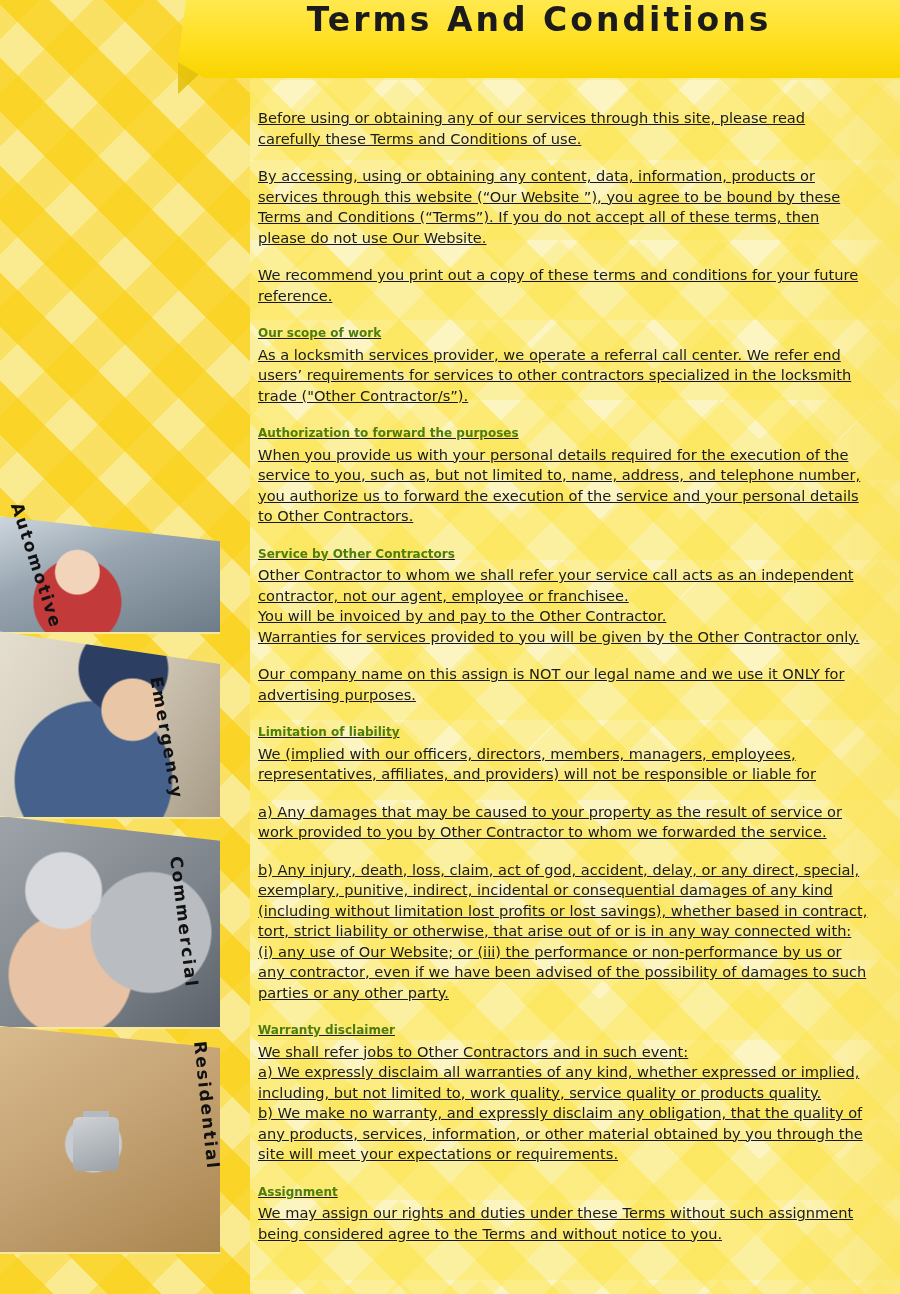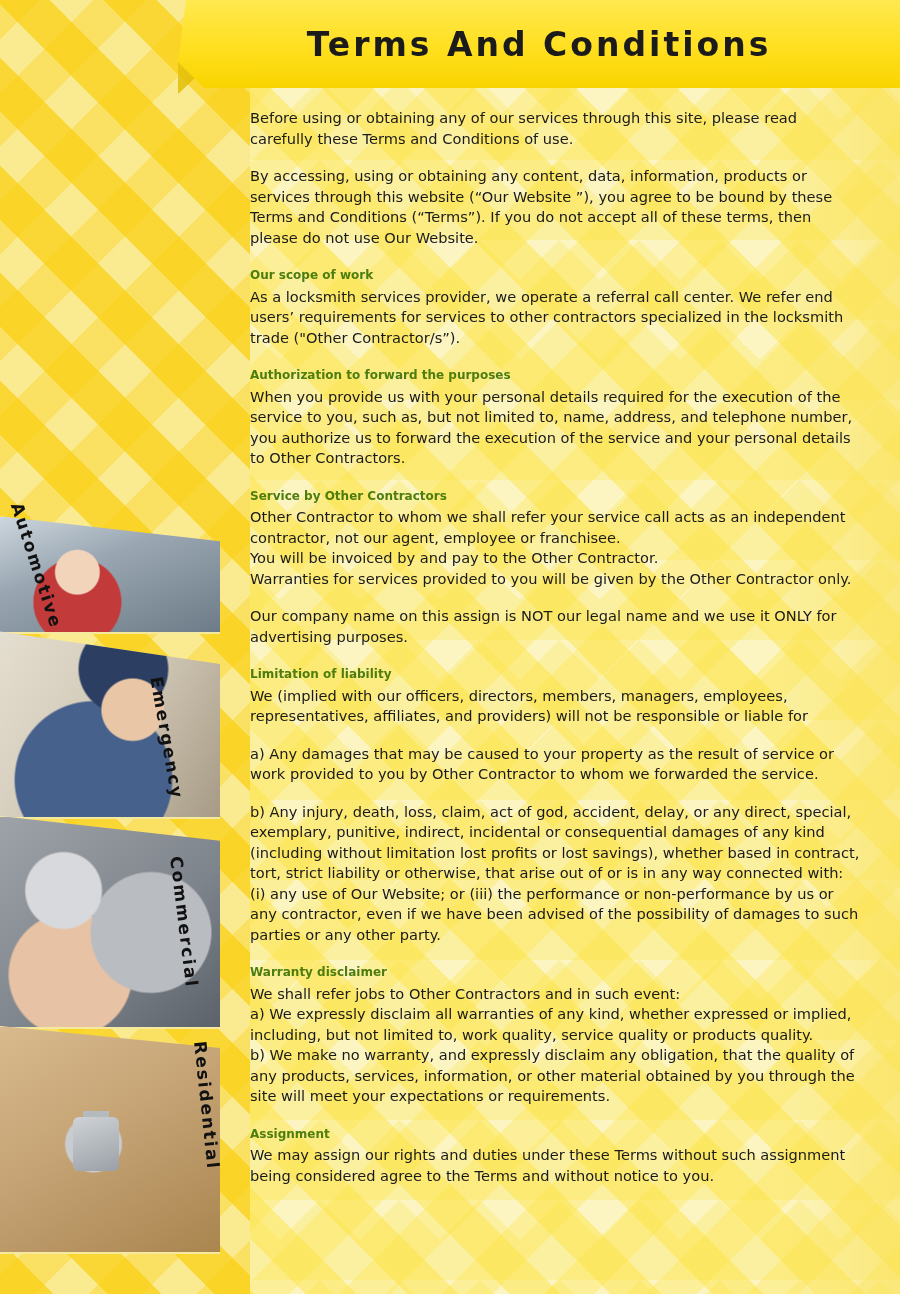--- a/index.html
+++ b/index.html
@@ -48,25 +48,24 @@
     right: 0; top: 0; bottom: 0; width: 120px;
     background: linear-gradient(to right, rgba(253,243,168,0) 0%, rgba(250,226,95,0.55) 100%);
   }
 
   
   .header {
     position: absolute;
     left: 178px;
     top: 0;
     width: 722px;
-    height: 88px;
+    height: 78px;
     background: linear-gradient(180deg, #ffe94f 0%, #ffdf1f 55%, #f9d400 100%);
     clip-path: polygon(8px 0, 100% 0, 100% 100%, 26px 100%, 0 62px);
     display: flex;
-    align-items: center;
     justify-content: center;
     box-shadow: 0 2px 4px rgba(0,0,0,0.15);
   }
   .header-shadow {
     position: absolute;
     left: 178px;
     top: 60px;
     width: 36px;
     height: 34px;
     background: linear-gradient(135deg, #e7c40c, #d9b700);
@@ -153,26 +152,27 @@
     transform-origin: left top;
   }
   .cat-automotive  { left: 26px;  top: 500px; transform: rotate(72deg); }
   .cat-emergency   { left: 166px; top: 675px; transform: rotate(80deg); }
   .cat-commercial  { left: 186px; top: 855px; transform: rotate(83deg); }
   .cat-residential { left: 210px; top: 1040px; transform: rotate(84deg); }
 
   
   .content {
     position: absolute;
-    left: 250px;
+    left: 258px;
     top: 108px;
     width: 612px;
     font-size: 14.6px;
     line-height: 20.5px;
     color: #1a1a1a;
+    text-decoration: underline;
   }
   .para {
     margin: 0 0 17px 0;
   }
   .section { margin-bottom: 17px; }
   .section-title {
     font-weight: bold;
     font-size: 12px;
     margin: 0 0 1px 0;
     color: #4d7c0f;
@@ -208,20 +208,21 @@
 
 <div class="cat-label cat-automotive">Automotive</div>
 <div class="cat-label cat-emergency">Emergency</div>
 <div class="cat-label cat-commercial">Commercial</div>
 <div class="cat-label cat-residential">Residential</div>
 
 <div class="content">
 
   <p class="para">Before using or obtaining any of our services through this site, please read carefully these Terms and Conditions of use.</p>
   <p class="para">By accessing, using or obtaining any content, data, information, products or services through this website (“Our Website ”), you agree to be bound by these Terms and Conditions (“Terms”). If you do not accept all of these terms, then please do not use Our Website.</p>
+  <p class="para">We recommend you print out a copy of these terms and conditions for your future reference.</p>
 
   <div class="section">
     <p class="section-title">Our scope of work</p>
     <p class="section-body">As a locksmith services provider, we operate a referral call center. We refer end users’ requirements for services to other contractors specialized in the locksmith trade ("Other Contractor/s”).</p>
   </div>
 
   <div class="section">
     <p class="section-title">Authorization to forward the purposes</p>
     <p class="section-body">When you provide us with your personal details required for the execution of the service to you, such as, but not limited to, name, address, and telephone number, you authorize us to forward the execution of the service and your personal details to Other Contractors.</p>
   </div>

